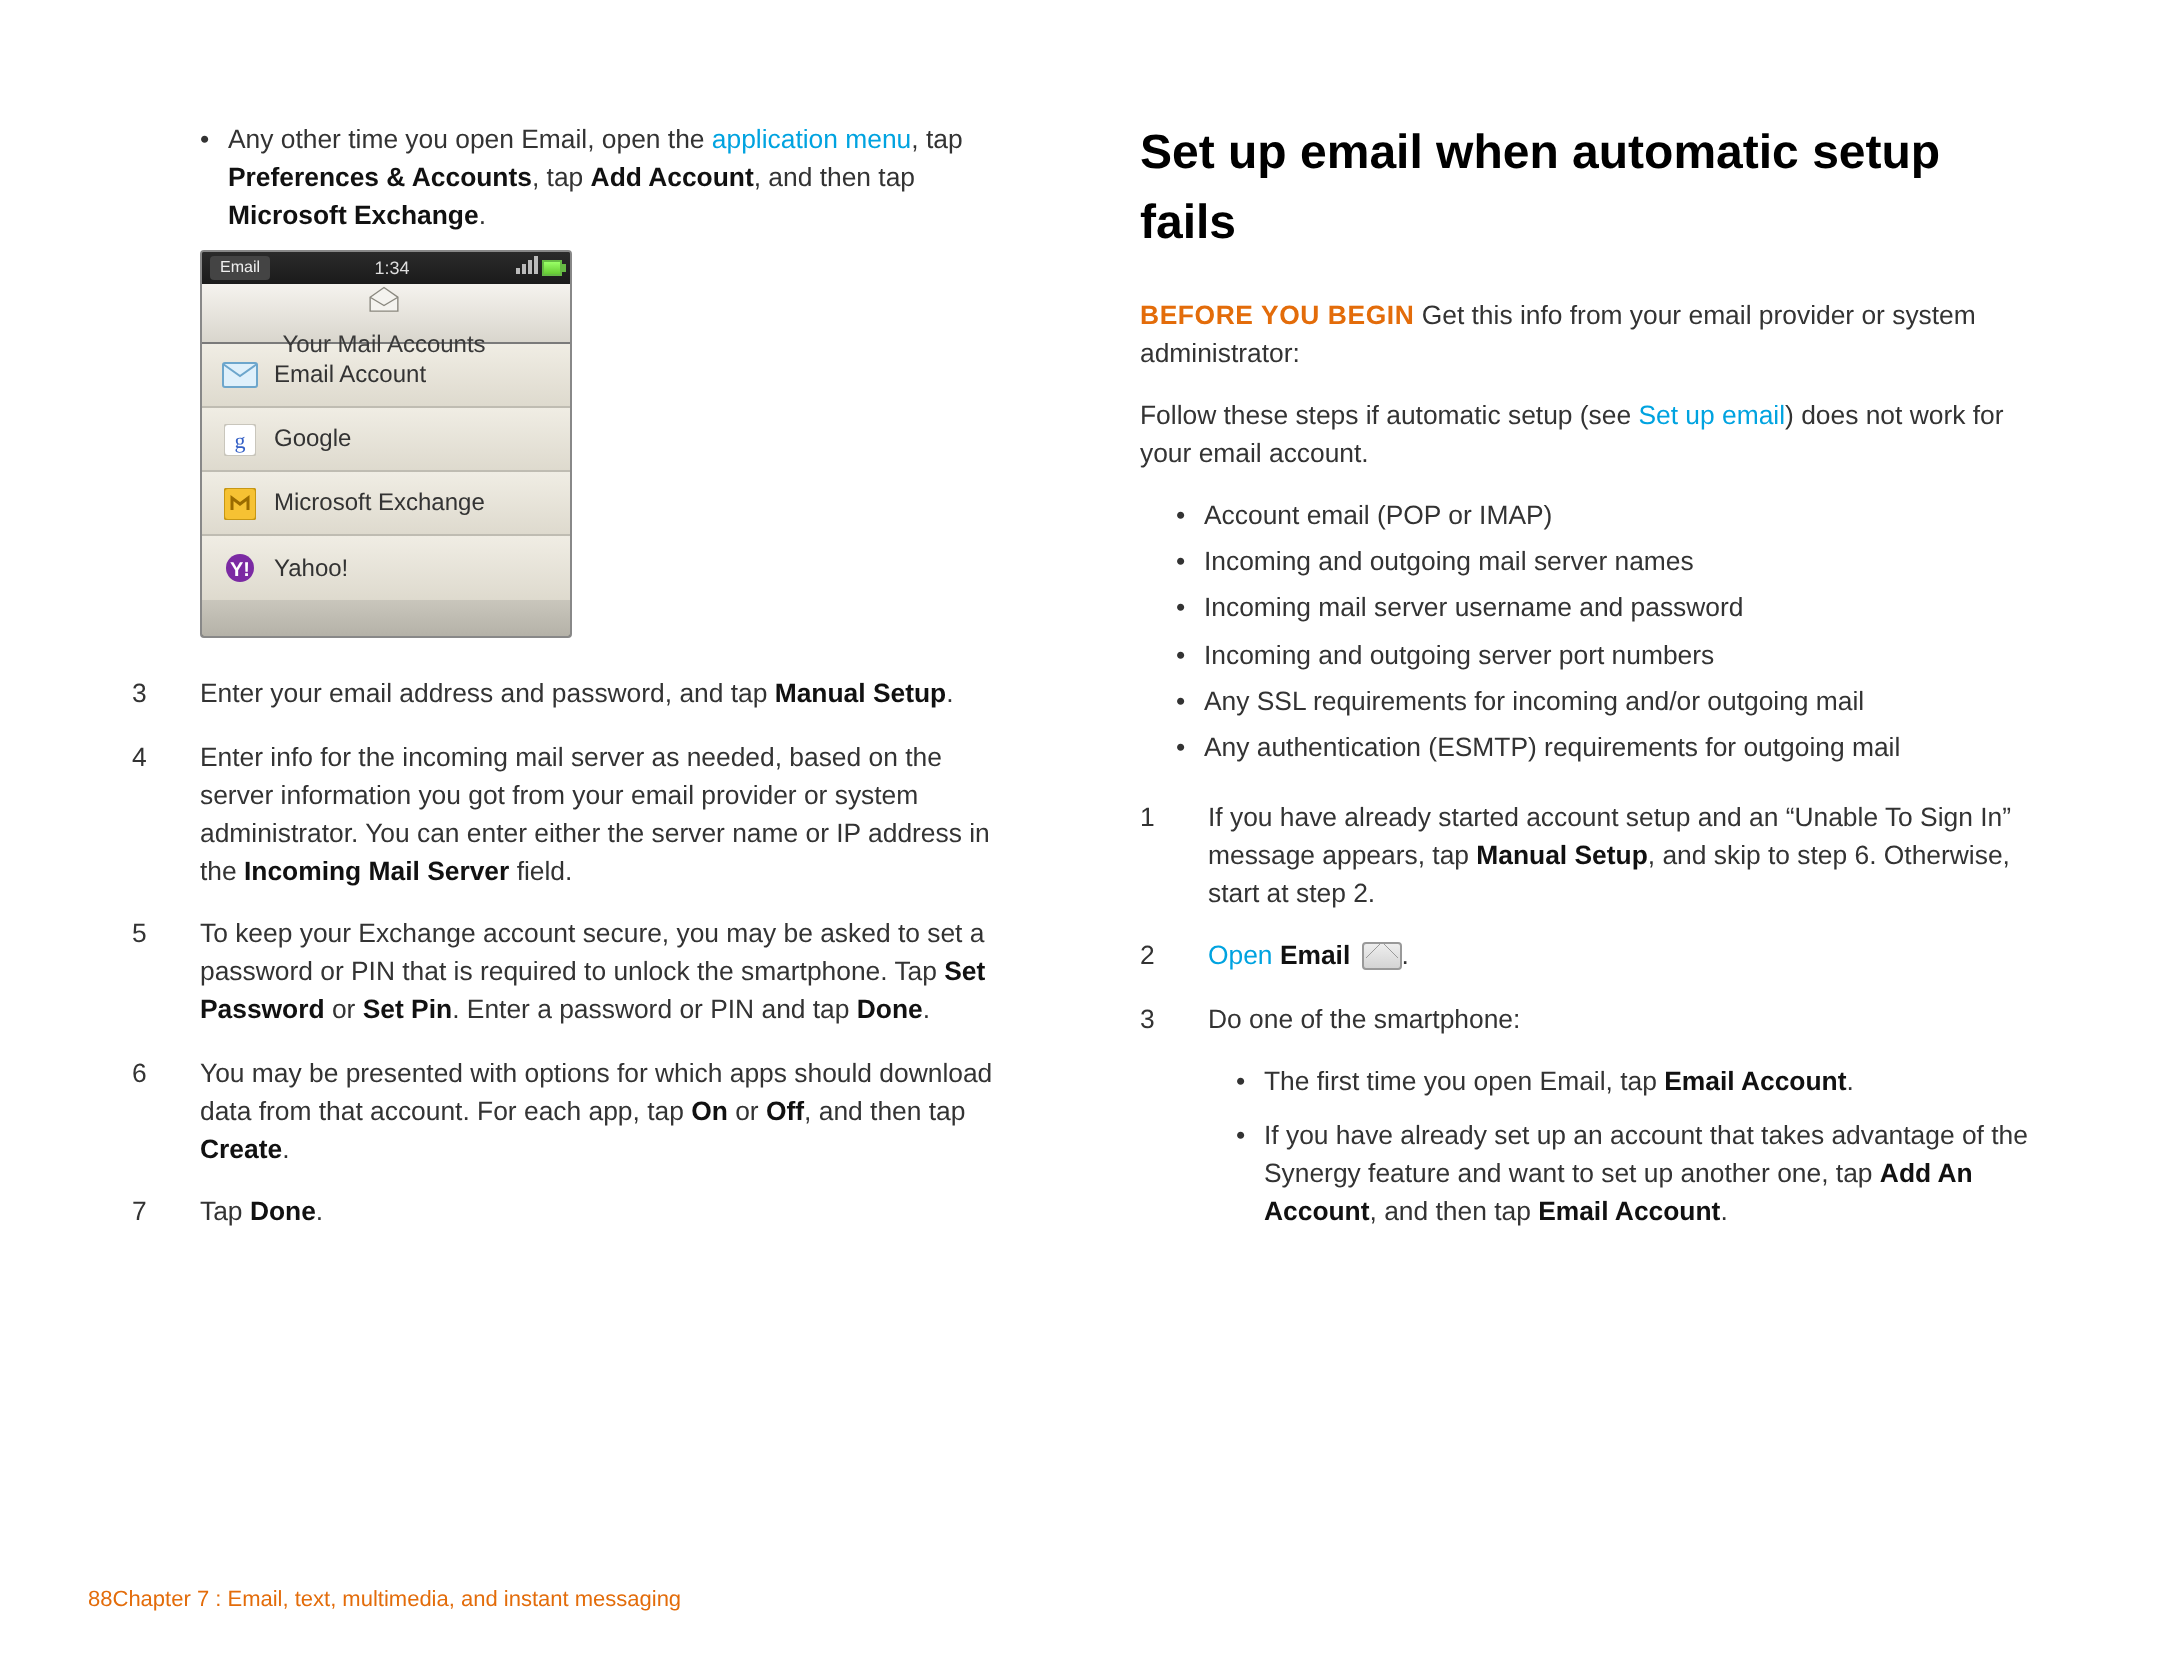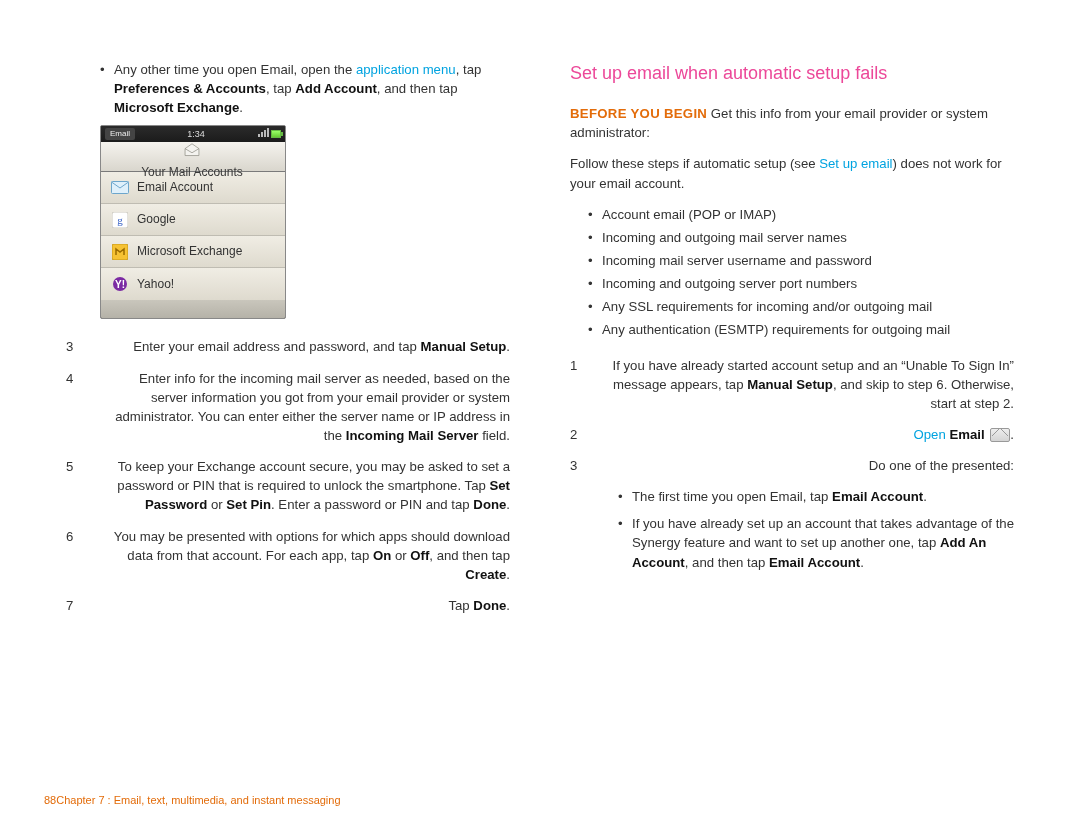--- a/index.html
+++ b/index.html
@@ -3,33 +3,33 @@
 <meta charset="utf-8">
 <style>
   * { box-sizing: border-box; margin: 0; padding: 0; }
   html, body { width: 1080px; height: 834px; background: #fff; font-family: "Helvetica Neue", Arial, sans-serif; color: #222; }
   .page { width: 1080px; height: 834px; position: relative; padding: 60px 66px 0 66px; }
   .columns { display: flex; gap: 60px; }
   .col { flex: 1 1 0; font-size: 13.2px; line-height: 1.45; font-weight: 300; color: #333; }
   .col b, .col strong { font-weight: 600; color: #111; }
   .link { color: #00a3e0; cursor: pointer; }
   .orange { color: #e36c0a; font-weight: 600; letter-spacing: .3px; }
-  .heading { font-size: 18px; font-weight: 400; color: #ec4899; margin-bottom: 18px; }
+  .heading { font-size: 24px; font-weight: 700; color: #000000; margin-bottom: 18px; }
   .para { margin-bottom: 12px; }
 
   .bullet-block { padding-left: 34px; }
   .bullet-item { position: relative; padding-left: 14px; margin-bottom: 4px; }
   .bullet-item::before { content: "•"; position: absolute; left: 0; top: 0; }
 
   .sub-bullets { padding-left: 48px; margin-top: 6px; margin-bottom: 10px; }
   .sub-bullets .bullet-item { margin-bottom: 8px; }
 
   .step { display: flex; margin-bottom: 12px; }
   .step-num { width: 34px; flex: 0 0 34px; }
-  .step-body { flex: 1; text-align: right; }
+  .step-body { flex: 1; }
 
   .footer { position: absolute; left: 44px; bottom: 28px; font-size: 11px; color: #e36c0a; display: flex; align-items: baseline; }
   .footer .pg { color: #e36c0a; }
   .footer .chap { color: #e36c0a; font-weight: 300; }
 
   
   .phone-shot { margin: 8px 0 18px 34px; width: 186px; }
   .phone-frame { width: 186px; border:1px solid #888; background:#333; border-radius:2px; overflow:hidden; }
   .statusbar { height: 16px; background: linear-gradient(#2b2b2b,#1b1b1b); display:flex; align-items:center; justify-content:space-between; padding:0 4px; font-size:9px; color:#ddd; }
   .status-pill { background:#444; border-radius:2px; padding:0 5px; line-height:12px; height:12px; font-size:8px; color:#eee; }
@@ -202,21 +202,21 @@
         <div class="step-num">2</div>
         <div class="step-body">
           <span class="link">Open</span>
           <span> </span><b>Email</b>
           <span class="inline-email-icon"></span><span>.</span>
         </div>
       </div>
 
       <div class="step">
         <div class="step-num">3</div>
-        <div class="step-body">Do one of the presented:</div>
+        <div class="step-body">Do one of the smartphone:</div>
       </div>
 
       <div class="sub-bullets">
         <div class="bullet-item">
           <span>The first time you open Email, tap </span><b>Email Account</b><span>.</span>
         </div>
         <div class="bullet-item">
           <span>If you have already set up an account that takes advantage of the Synergy feature and want to set up another one, tap </span><b>Add An Account</b><span>, and then tap </span><b>Email Account</b><span>.</span>
         </div>
       </div>

